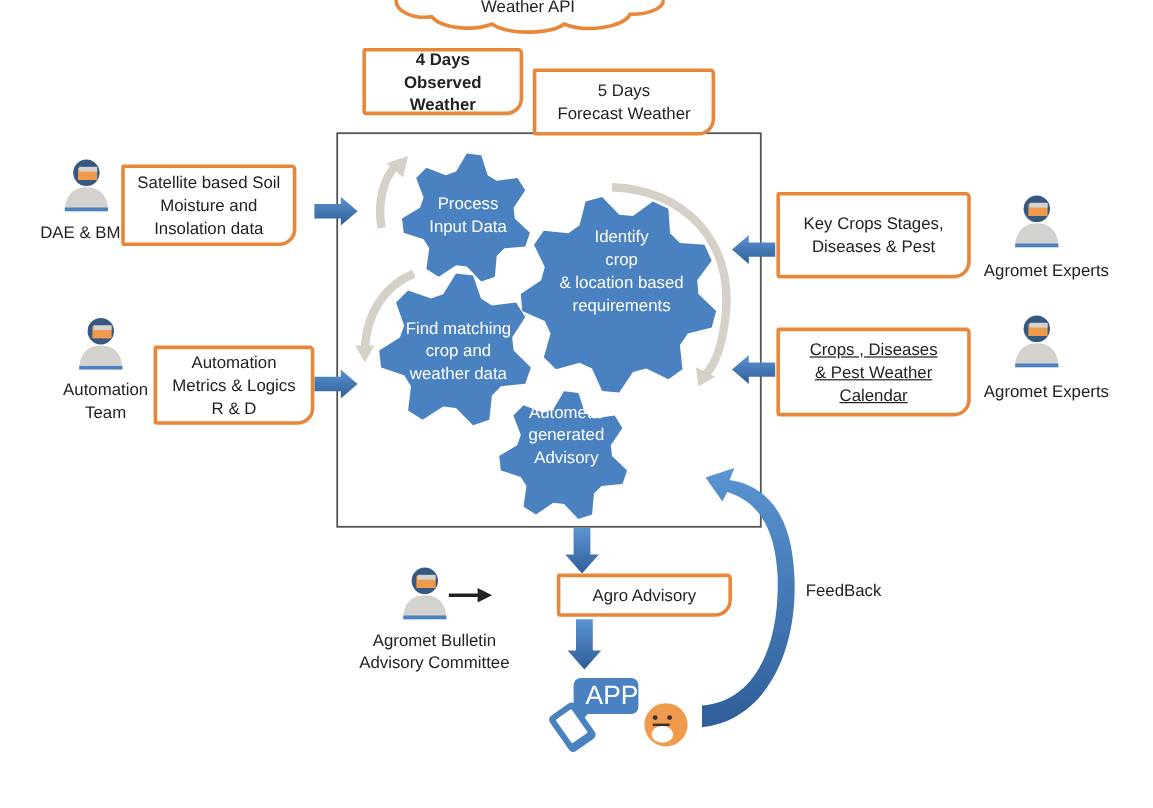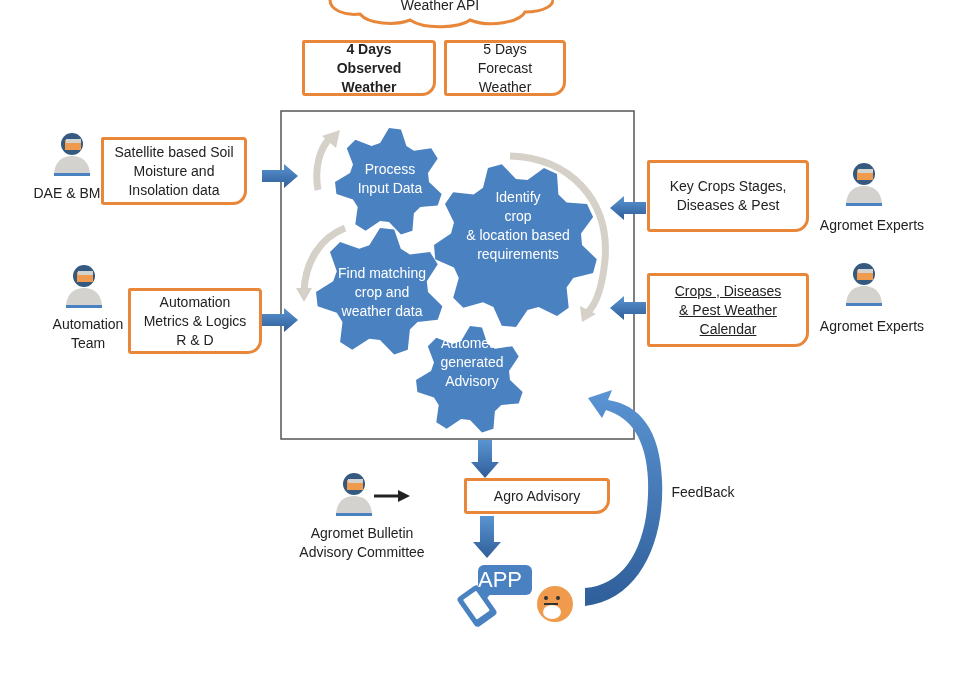--- a/index.html
+++ b/index.html
@@ -103,21 +103,21 @@
       </g>
     </g>
 </svg>
 
 <div class="label" style="left:380px;top:-4px;width:120px;">Weather API</div>
 
 <div class="box" style="left:302px;top:40px;width:134px;height:56px;font-weight:bold;">
     <span>4 Days
 Observed Weather</span>
   </div>
-<div class="box" style="left:444px;top:40px;width:122px;height:56px;">
+<div class="box" style="left:444px;top:57px;width:152px;height:56px;">
     <span>5 Days
 Forecast Weather</span>
   </div>
 
 <div class="label" style="left:22px;top:184px;width:100px;">DAE &amp; BMD</div>
 <div class="box" style="left:101px;top:137px;width:146px;height:68px;">
     <span>Satellite based Soil
 Moisture and
 Insolation data</span>
   </div>
@@ -153,14 +153,14 @@
 <div class="gear-text" style="left:420px;top:334px;width:104px;">Autometic
 generated
 Advisory</div>
 
 <div class="box" style="left:418px;top:478px;width:146px;height:36px;margin-left:46px;">
     <span>Agro Advisory</span>
   </div>
 <div class="label" style="left:282px;top:524px;width:160px;">Agromet Bulletin
 Advisory Committee</div>
 
-<div class="abs" style="left:478px;top:566px;width:54px;text-align:left;color:#fff;font-size:22px;line-height:28px;">APP</div>
+<div class="abs" style="left:478px;top:566px;width:54px;text-align:right;color:#fff;font-size:22px;line-height:28px;">APP</div>
 <div class="label" style="left:668px;top:483px;width:70px;">FeedBack</div>
 
 </body></html>

